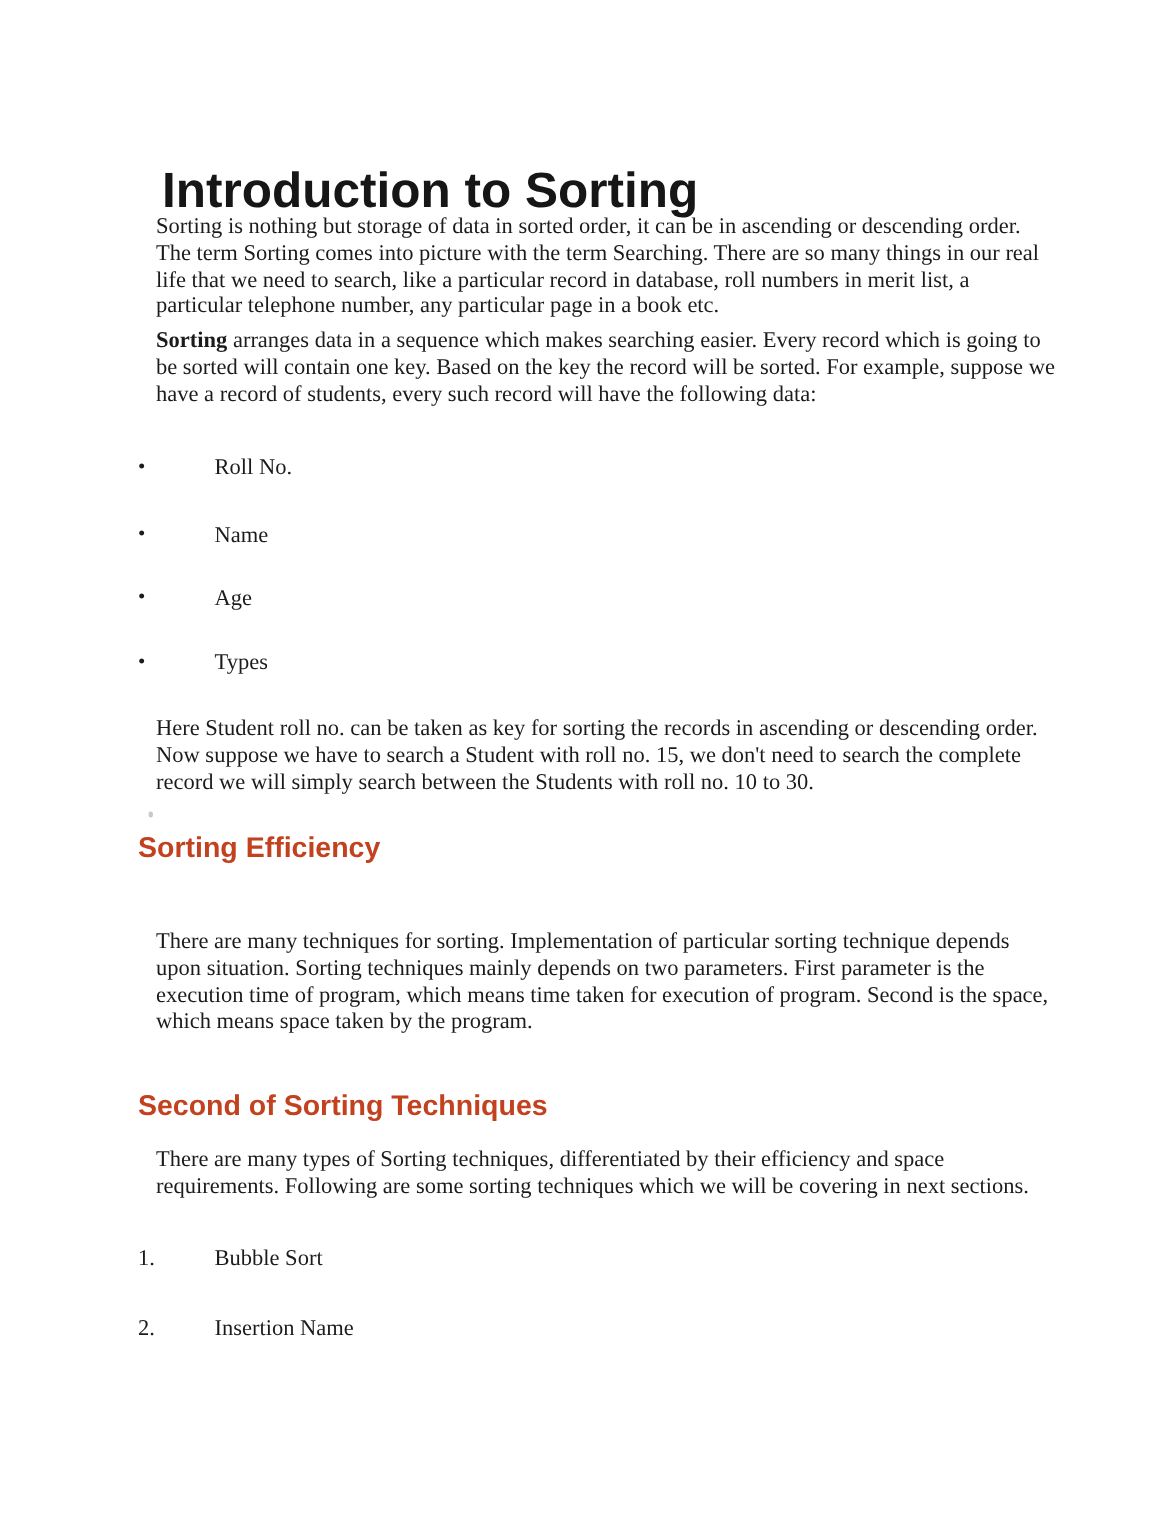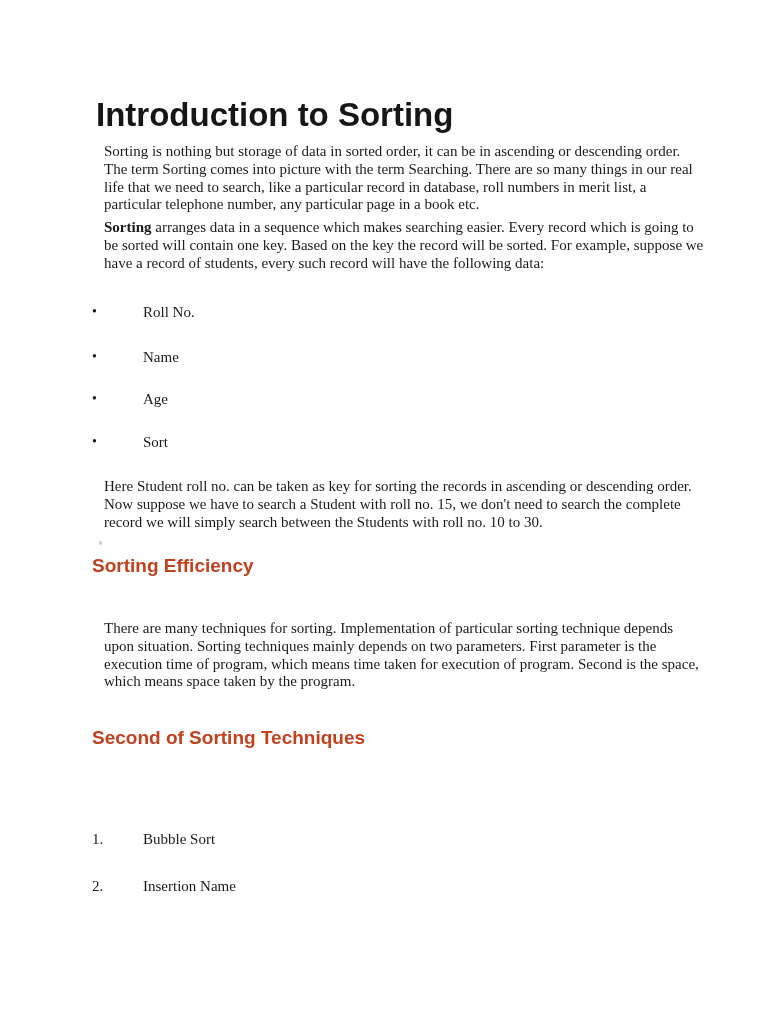--- a/index.html
+++ b/index.html
@@ -14,21 +14,21 @@
     height: 1024px;
     background: #ffffff;
     overflow: hidden;
     font-family: "Liberation Serif", serif;
     color: #1b1b1b;
   }
   .abs { position: absolute; left: 92px; width: 600px; }
 
   .doc-title {
     top: 92px;
-    margin: 4px;
+    margin: 16px;
     font-family: "Liberation Sans", sans-serif;
     font-weight: bold;
     font-size: 33px;
     line-height: 38px;
     color: #161616;
     letter-spacing: 0;
   }
   .para {
     margin: 12px;
     font-size: 15px;
@@ -98,33 +98,34 @@
   <div class="abs li-row li-b2">
     <span class="li-marker bullet-glyph">•</span>
     <span>Name</span>
   </div>
   <div class="abs li-row li-b3">
     <span class="li-marker bullet-glyph">•</span>
     <span>Age</span>
   </div>
   <div class="abs li-row li-b4">
     <span class="li-marker bullet-glyph">•</span>
-    <span>Sort</span>
+    <span>Types</span>
   </div>
 
   <p class="abs para p3">Here Student roll no. can be taken as key for sorting the records in ascending or descending order. Now suppose we have to search a Student with roll no. 15, we don't need to search the complete record we will simply search between the Students with roll no. 10 to 30.</p>
 
   <div class="stray-mark"></div>
 
   <h2 class="abs section-heading h2-a">Sorting Efficiency</h2>
 
   <p class="abs para p4">There are many techniques for sorting. Implementation of particular sorting technique depends upon situation. Sorting techniques mainly depends on two parameters. First parameter is the execution time of program, which means time taken for execution of program. Second is the space, which means space taken by the program.</p>
 
   <h2 class="abs section-heading h2-b">Second of Sorting Techniques</h2>
 
+  <p class="abs para p5">There are many types of Sorting techniques, differentiated by their efficiency and space requirements. Following are some sorting techniques which we will be covering in next sections.</p>
 
   <div class="abs li-row li-n1">
     <span class="li-marker">1.</span>
     <span>Bubble Sort</span>
   </div>
   <div class="abs li-row li-n2">
     <span class="li-marker">2.</span>
     <span>Insertion Name</span>
   </div>
 

